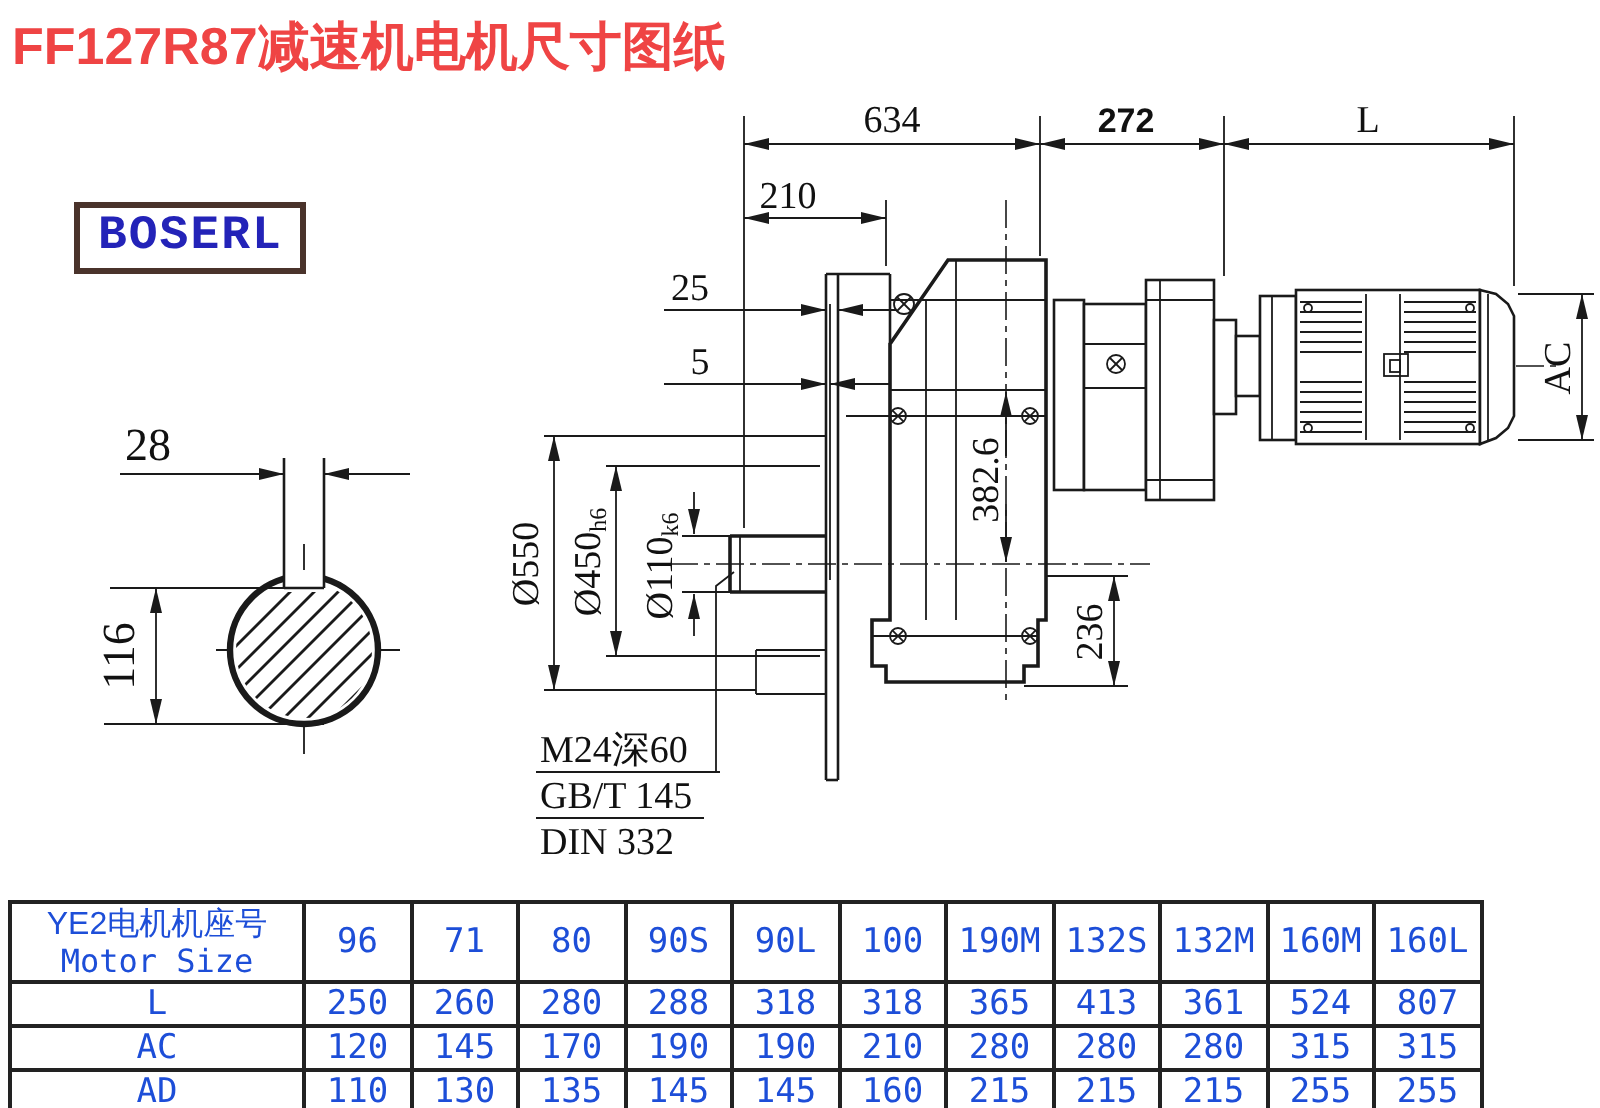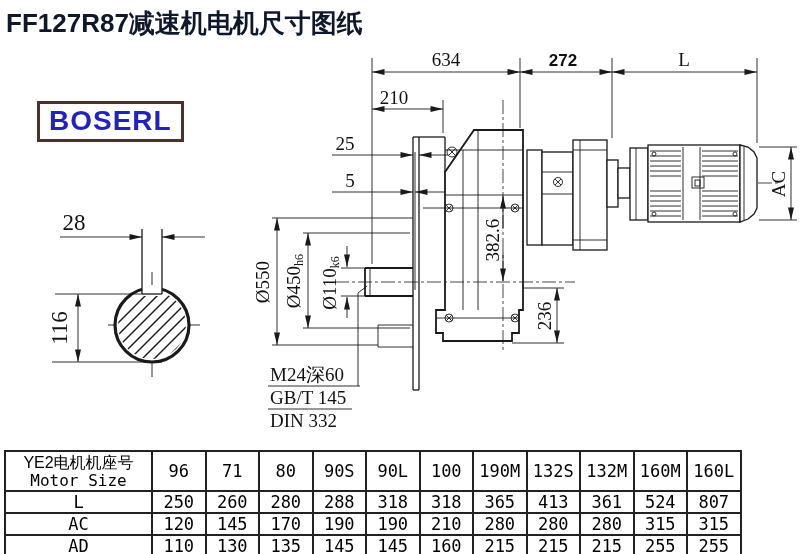--- a/index.html
+++ b/index.html
@@ -2,48 +2,48 @@
 <html><head>
 <meta charset="utf-8">
 <style>
   html,body{margin:0;padding:0;background:#fff;}
   #page{position:relative;width:800px;height:554px;background:#fff;overflow:hidden;
         font-family:"Liberation Sans",sans-serif;}
   #title{position:absolute;left:6px;top:6px;font-size:26px;font-weight:bold;
          letter-spacing:0px;white-space:nowrap;}
   #logo{position:absolute;left:37px;top:101px;border:3px solid #4a332b;background:#fff;
         padding:1px 9px 2px 9px;}
-  #logo span{font-family:Liberation Sans, sans-serif;font-weight:bold;font-size:28px;letter-spacing:1px;}
+  #logo span{font-family:Liberation Mono, monospace;font-weight:bold;font-size:24px;letter-spacing:1px;}
   svg{position:absolute;left:0;top:50px;}
   .out{stroke:#1a1a1a;stroke-width:1.8;fill:none;}
   .out1{stroke:#1a1a1a;stroke-width:1.3;fill:none;}
   .outw{stroke:#1a1a1a;stroke-width:1.3;fill:#fff;}
   .thin{stroke:#1a1a1a;stroke-width:0.9;fill:none;}
   .dim{stroke:#1a1a1a;stroke-width:0.9;fill:none;}
   .cl{stroke:#1a1a1a;stroke-width:0.8;fill:none;stroke-dasharray:14 3 3 3;}
   .hatch{stroke:#1a1a1a;stroke-width:1.4;}
   .dimt{font-family:"Liberation Serif",serif;font-size:19px;fill:#111;}
   .dimt2{font-family:"Liberation Serif",serif;font-size:23px;fill:#111;}
   .dimb{font-family:"Liberation Sans",sans-serif;font-weight:bold;font-size:17px;fill:#111;}
   .tol{font-family:"Liberation Serif",serif;font-size:12px;fill:#111;}
   #spec-table{position:absolute;left:4px;top:450px;border-collapse:collapse;table-layout:fixed;
               width:736px;}
   #spec-table td{border:2px solid #222;text-align:center;vertical-align:middle;
-                 font-family:"DejaVu Sans Mono",monospace;font-size:17px;padding:0;color:#000000;}
+                 font-family:"DejaVu Sans Mono",monospace;font-size:17px;padding:0;color:#1d4ed8;}
   tr.header td{height:38px;}
   tr.datarow td{height:19px;}
   .hcn{font-size:16px;line-height:18px;font-family:"Liberation Sans",sans-serif;}
   .hen{font-size:16px;line-height:17px;font-family:"DejaVu Sans Mono",monospace;text-align:center;}
   col.c0{width:147px;} col.cn{width:53.5px;}
 </style>
 </head>
 <body>
 
 <div id="page">
-  <div id="title" style="color: #0f172a;">FF127R87减速机电机尺寸图纸</div>
+  <div id="title" style="color: #ef4444;">FF127R87减速机电机尺寸图纸</div>
   <div id="logo" style="border-color: rgb(74, 51, 43);">
     <span style="color: rgb(35, 35, 184);">BOSERL</span>
   </div>
 
   <svg width="800" height="392" viewBox="0 50 800 392">
     <defs>
       <marker id="ae" markerUnits="userSpaceOnUse" markerWidth="14" markerHeight="8" refX="13" refY="4" orient="auto">
         <path d="M0.5,1 L13,4 L0.5,7 Z" fill="#1a1a1a"></path>
       </marker>
       <marker id="as" markerUnits="userSpaceOnUse" markerWidth="14" markerHeight="8" refX="1" refY="4" orient="auto">

